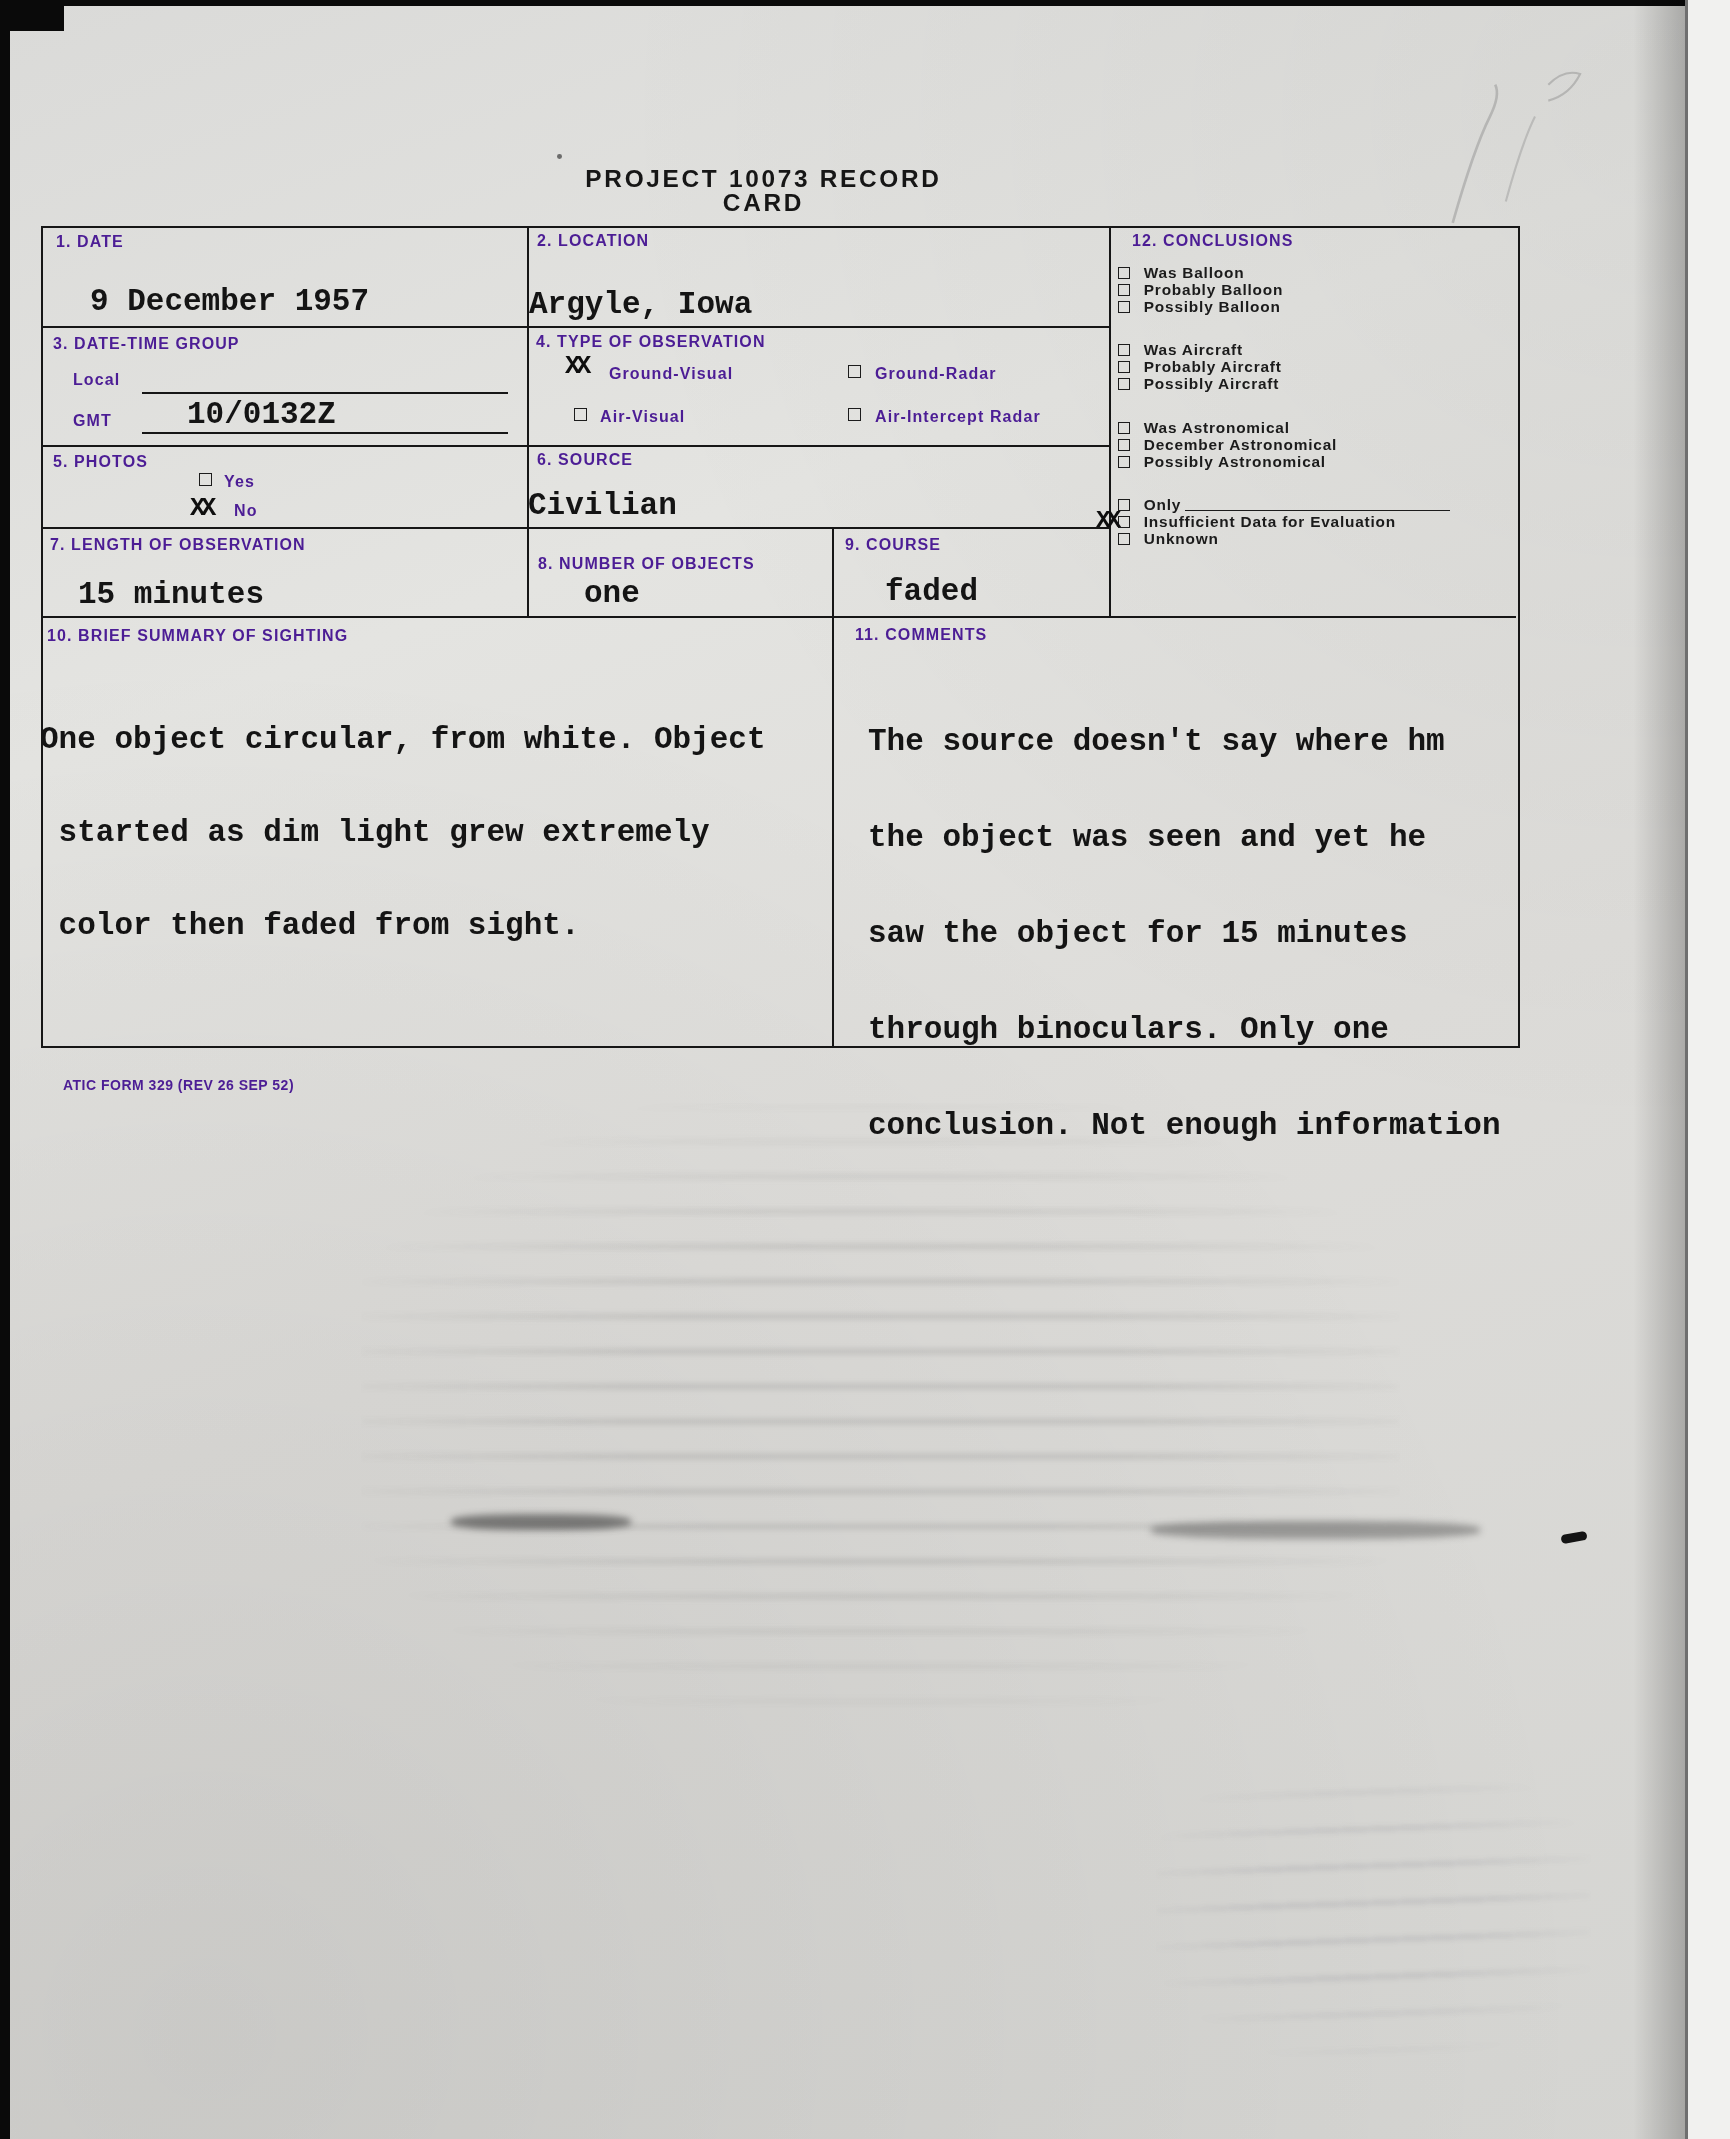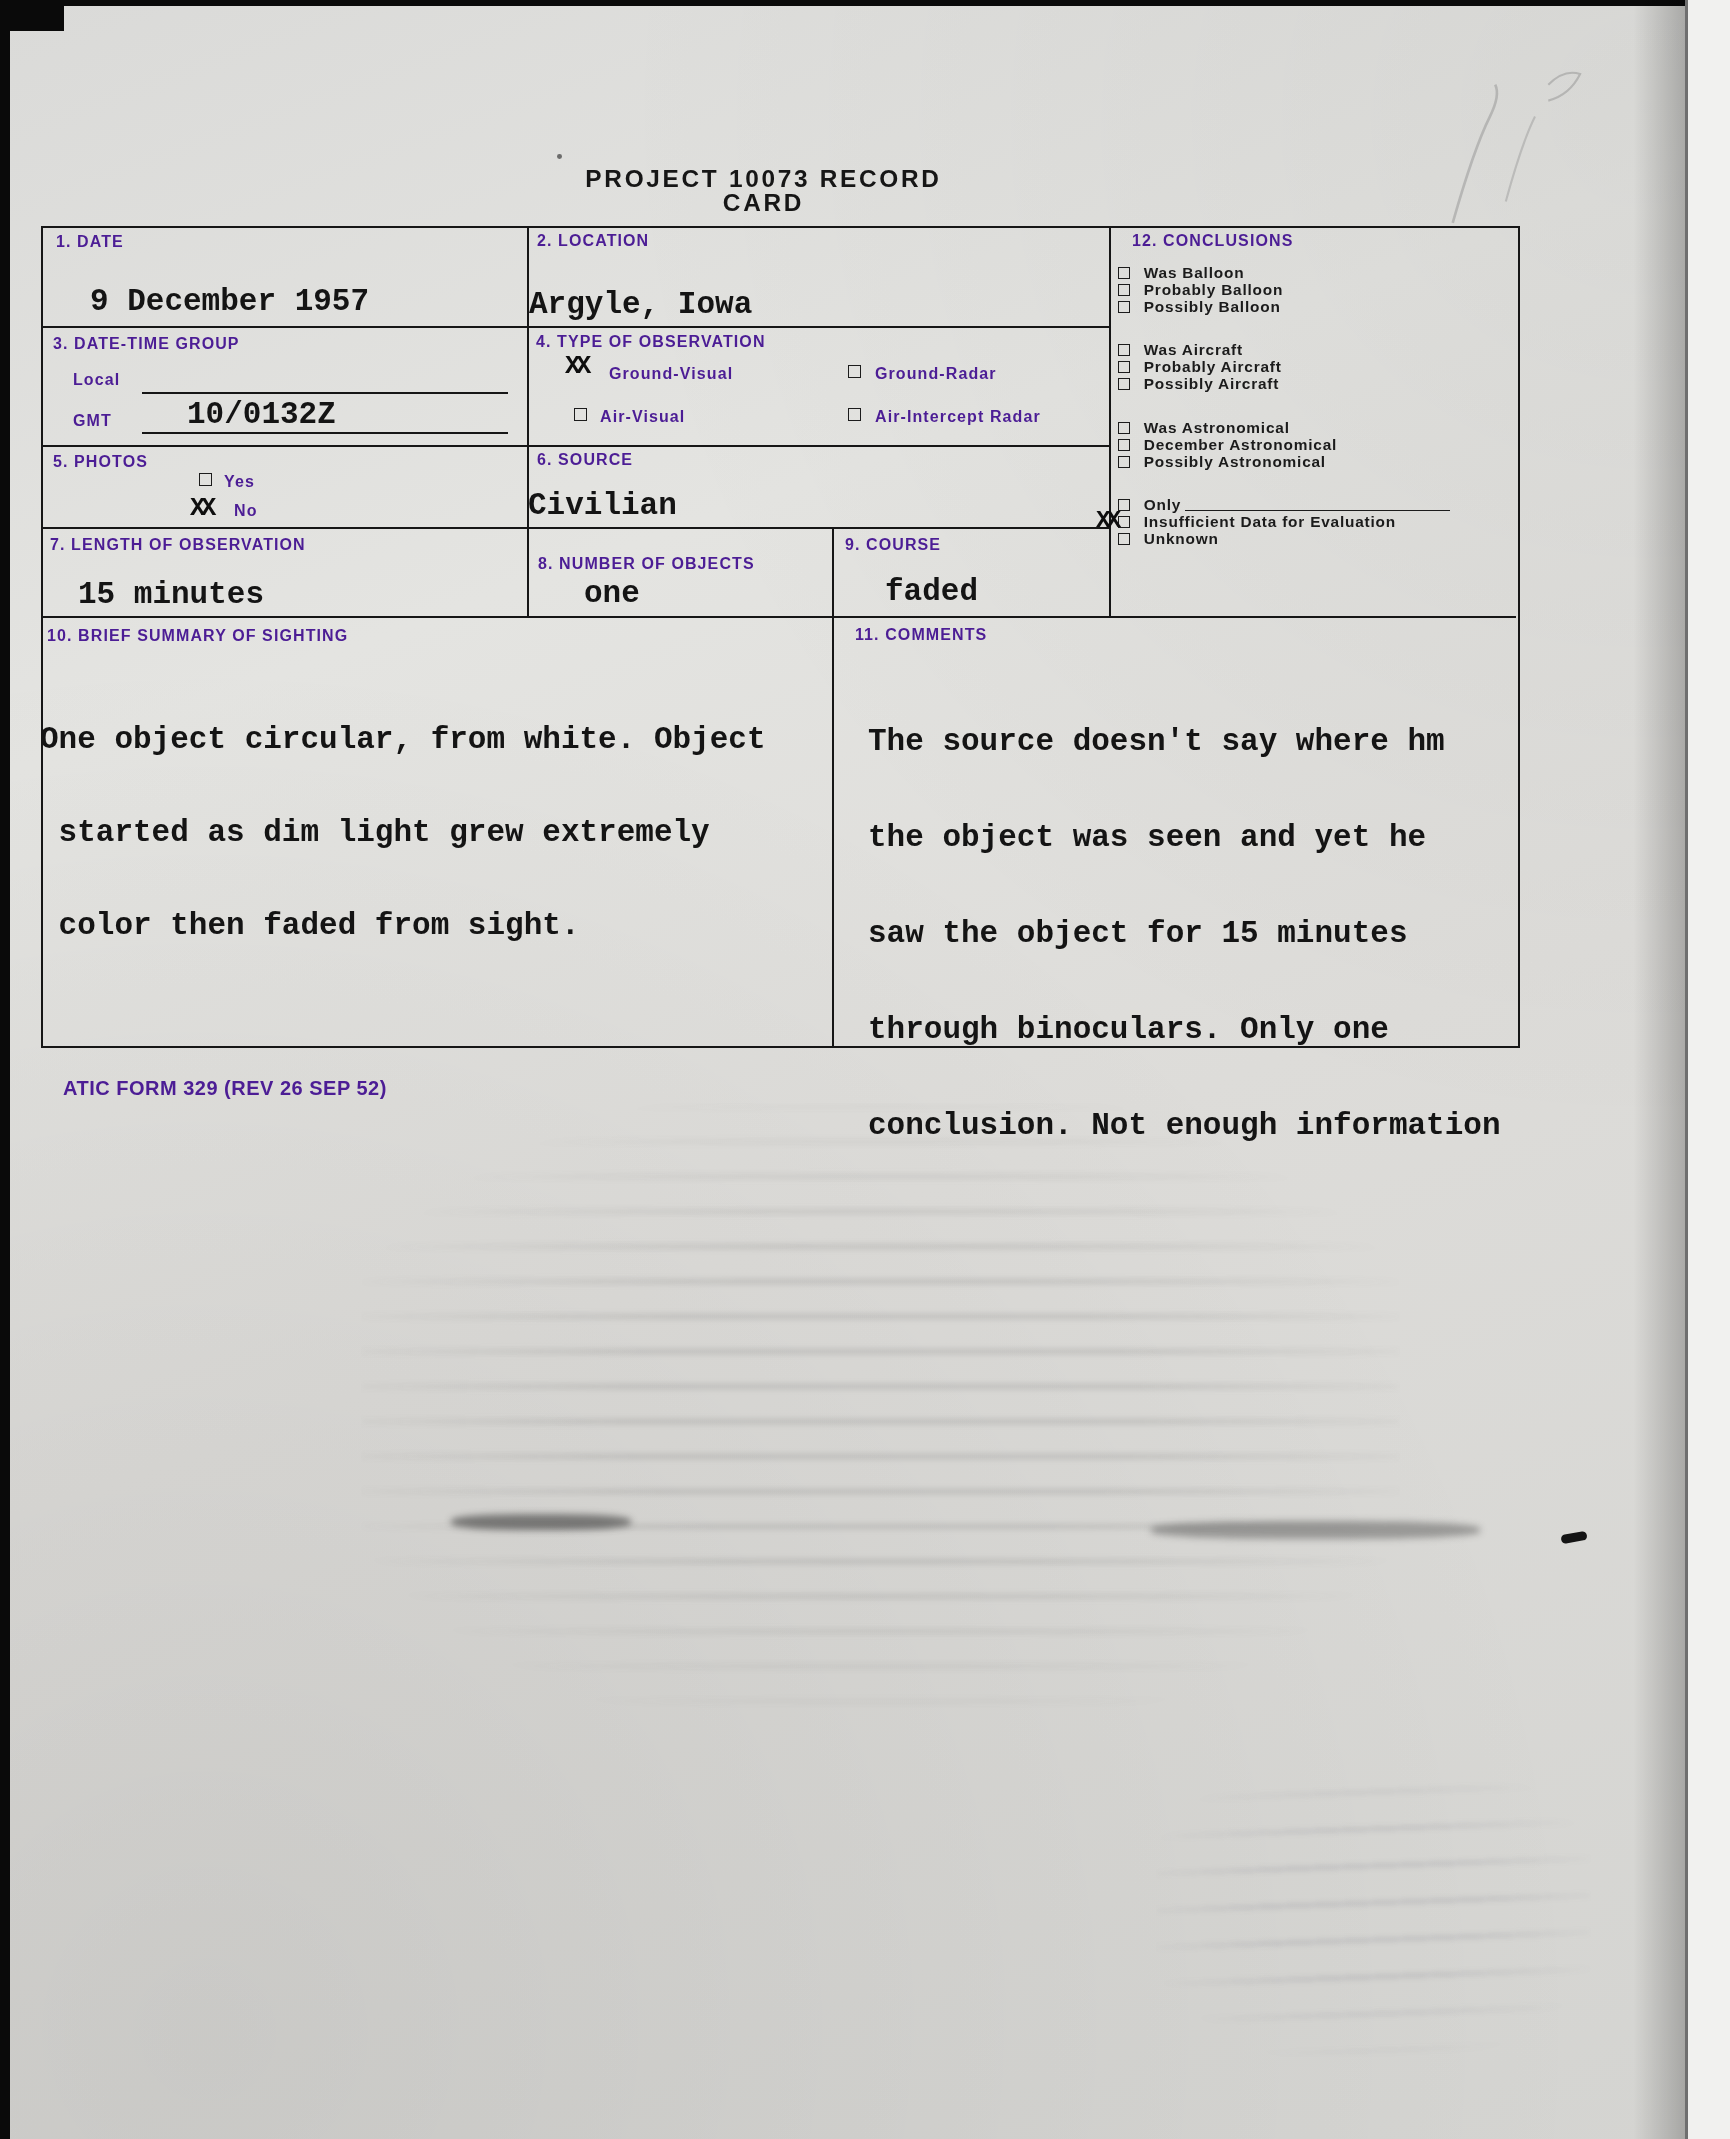--- a/index.html
+++ b/index.html
@@ -186,14 +186,14 @@
     <span class="cxx">XX</span>
     <span class="cbox"></span>
     <span class="clbl">Insufficient Data for Evaluation</span>
   </div>
   <div class="citem">
     <span class="cbox"></span>
     <span class="clbl">Unknown</span>
   </div>
 </div>
 
-<div class="lbl" style="left:63px;top:1078px;font-size:20px;letter-spacing:0.5px">ATIC FORM 329 (REV 26 SEP 52)</div>
+<div class="lbl" style="left:63px;top:1078px;font-size:14px;letter-spacing:0.5px">ATIC FORM 329 (REV 26 SEP 52)</div>
 
 
 </body></html>

